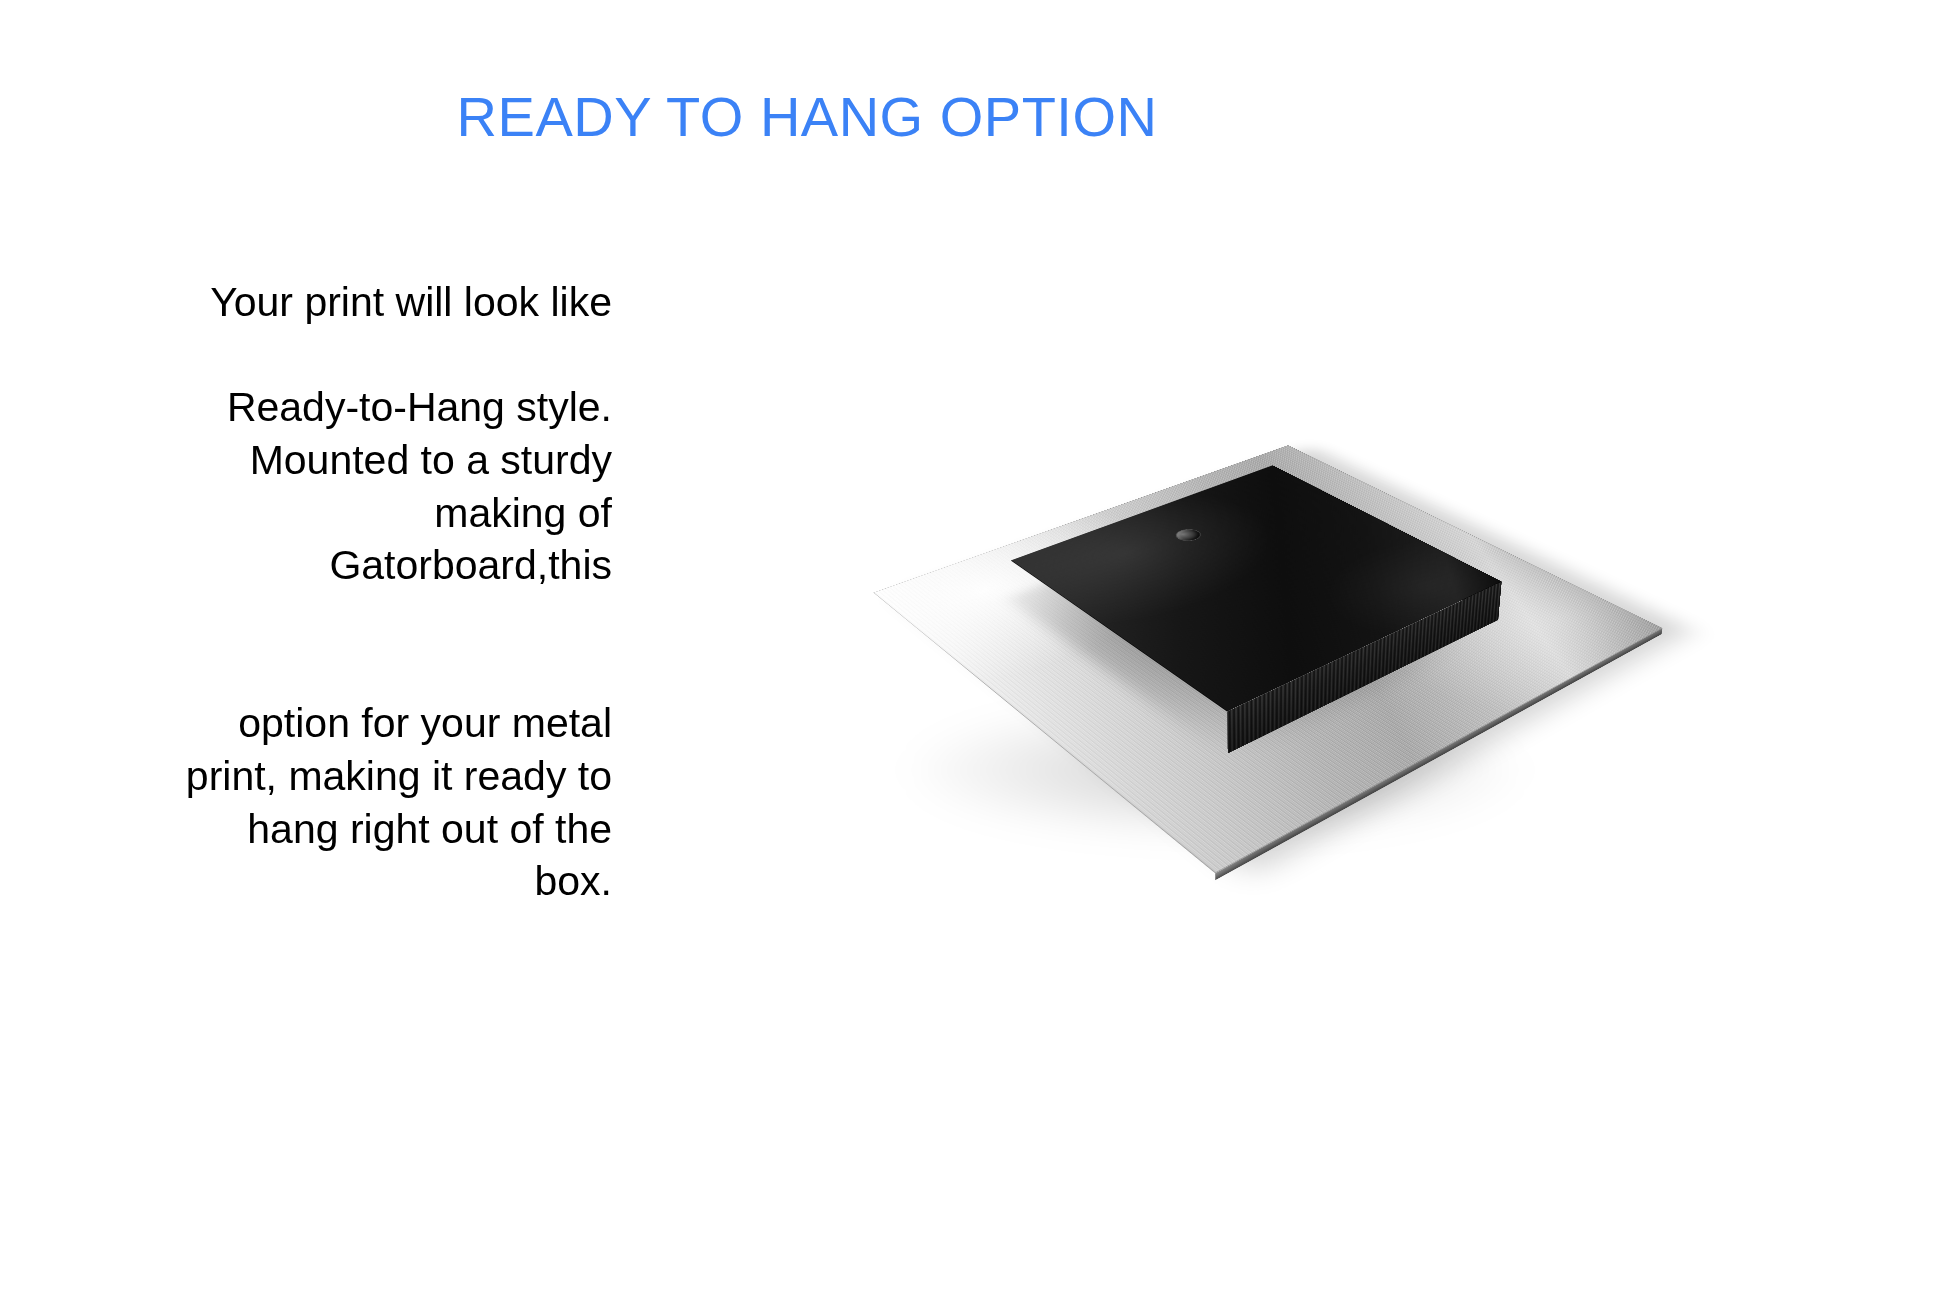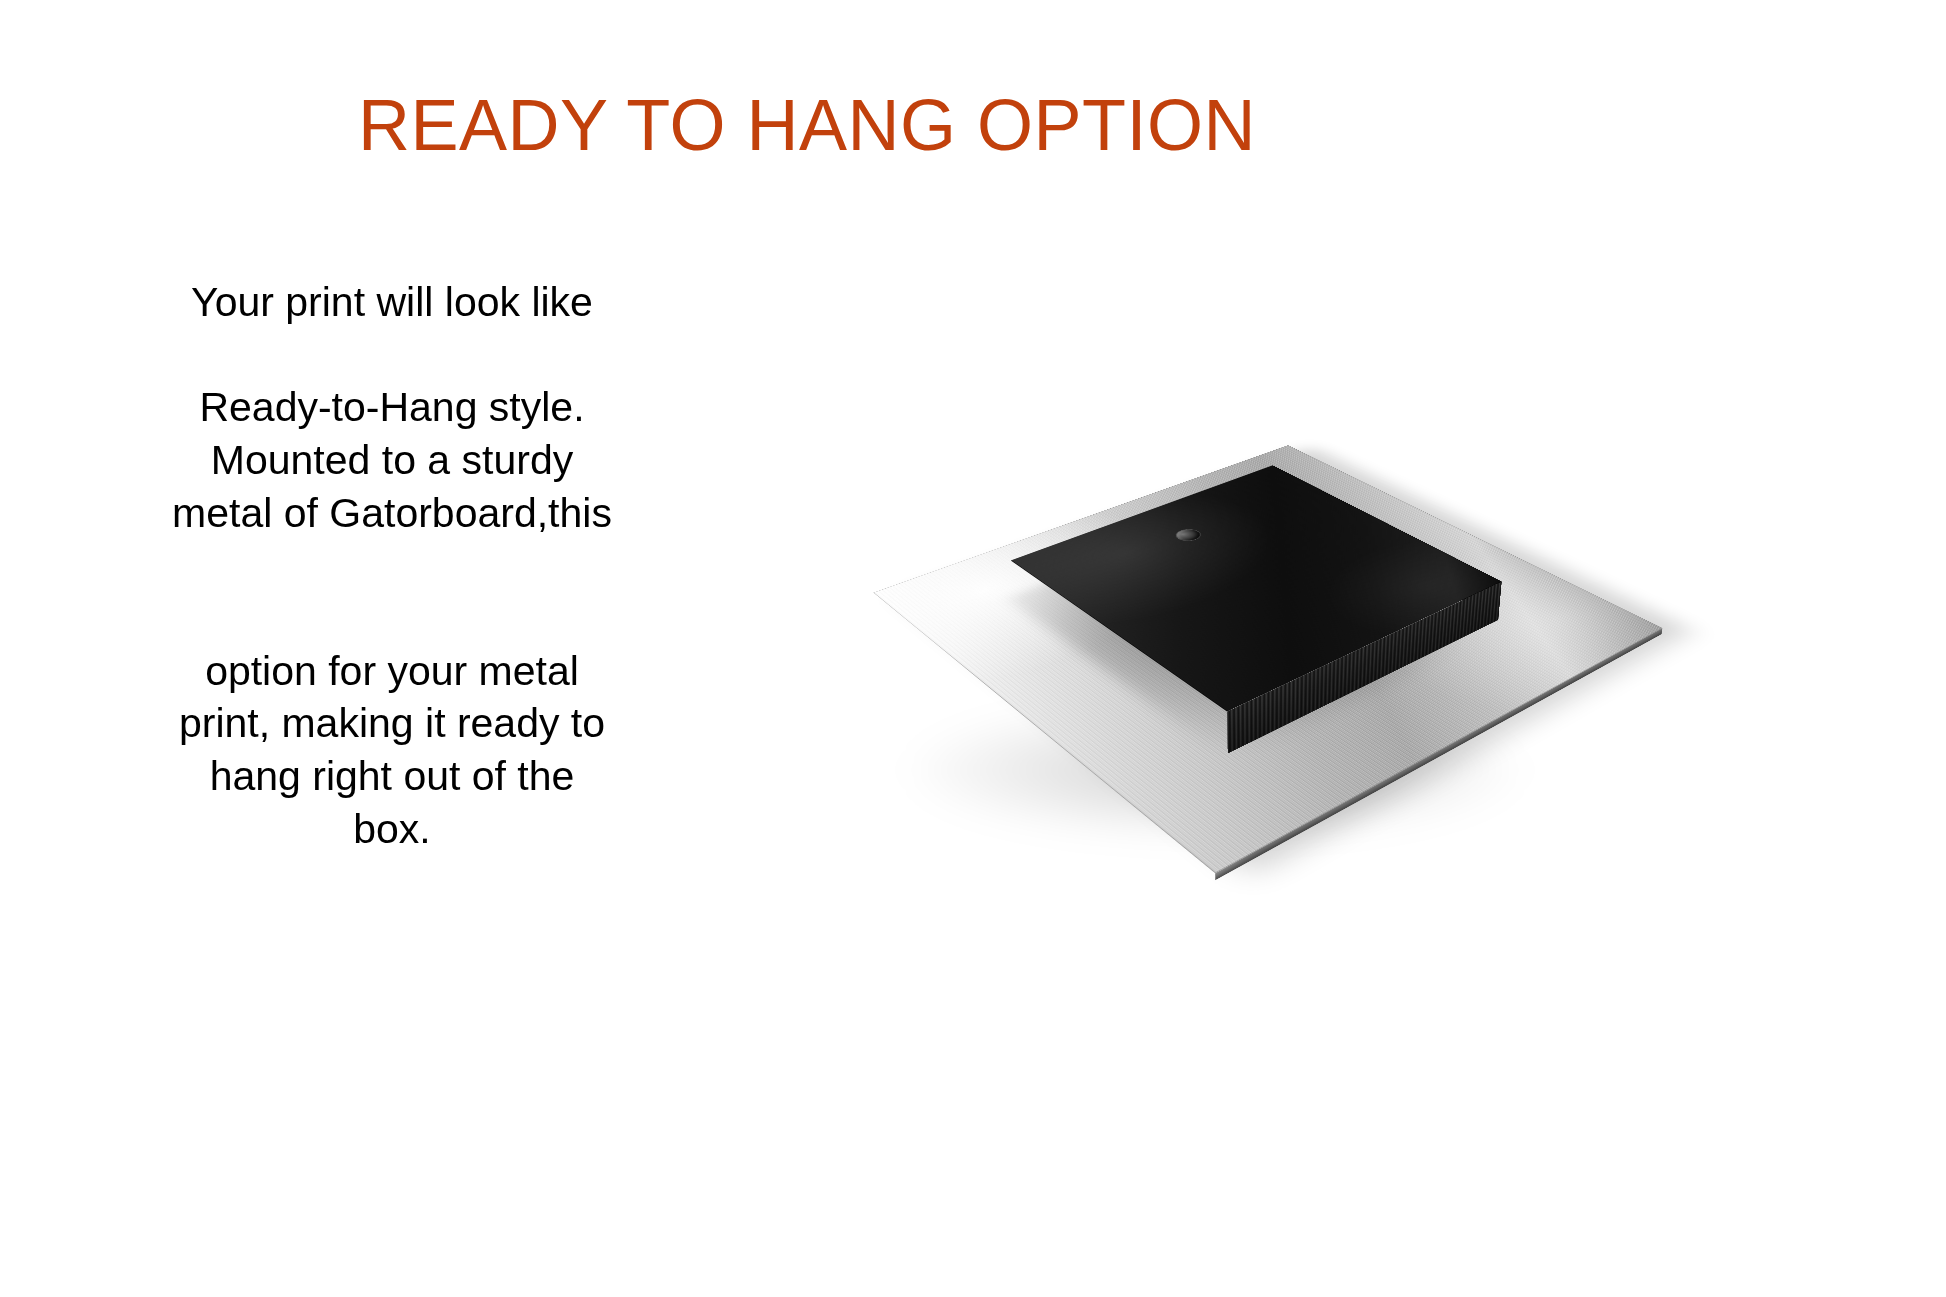--- a/index.html
+++ b/index.html
@@ -23,39 +23,39 @@
     background: #ffffff;
   }
 
   
   .slide-title {
     position: absolute;
     left: 0;
     top: 88px;
     width: 1614px;
     text-align: center;
-    font-size: 72px;
+    font-size: 56px;
     font-weight: 400;
     line-height: 1.05;
     letter-spacing: 0.5px;
-    color: #c2410c;
+    color: #3b82f6;
     white-space: nowrap;
   }
 
   
   .body-copy {
     position: absolute;
     left: 172px;
     top: 276px;
     width: 440px;
     font-size: 41px;
     line-height: 1.285;
     font-weight: 400;
     color: #000000;
-    text-align: center;
+    text-align: right;
     word-spacing: 0px;
   }
 
   
   .product-figure {
     position: absolute;
     left: 840px;
     top: 360px;
     width: 840px;
     height: 500px;
@@ -249,21 +249,21 @@
 
 <div class="slide">
 
   <div class="slide-title">READY TO HANG OPTION</div>
 
   <div class="body-copy">
     <span>Your print will look like</span><br>
     <br>
     <span>Ready-to-Hang style.</span><br>
     <span>Mounted to a sturdy</span><br>
-    <span>metal of Gatorboard,this</span><br>
+    <span>making of Gatorboard,this</span><br>
     <br>
     <br>
     <span>option for your metal</span><br>
     <span>print, making it ready to</span><br>
     <span>hang right out of the</span><br>
     <span>box.</span>
   </div>
 
   <div class="ground-shadow"></div>
 

